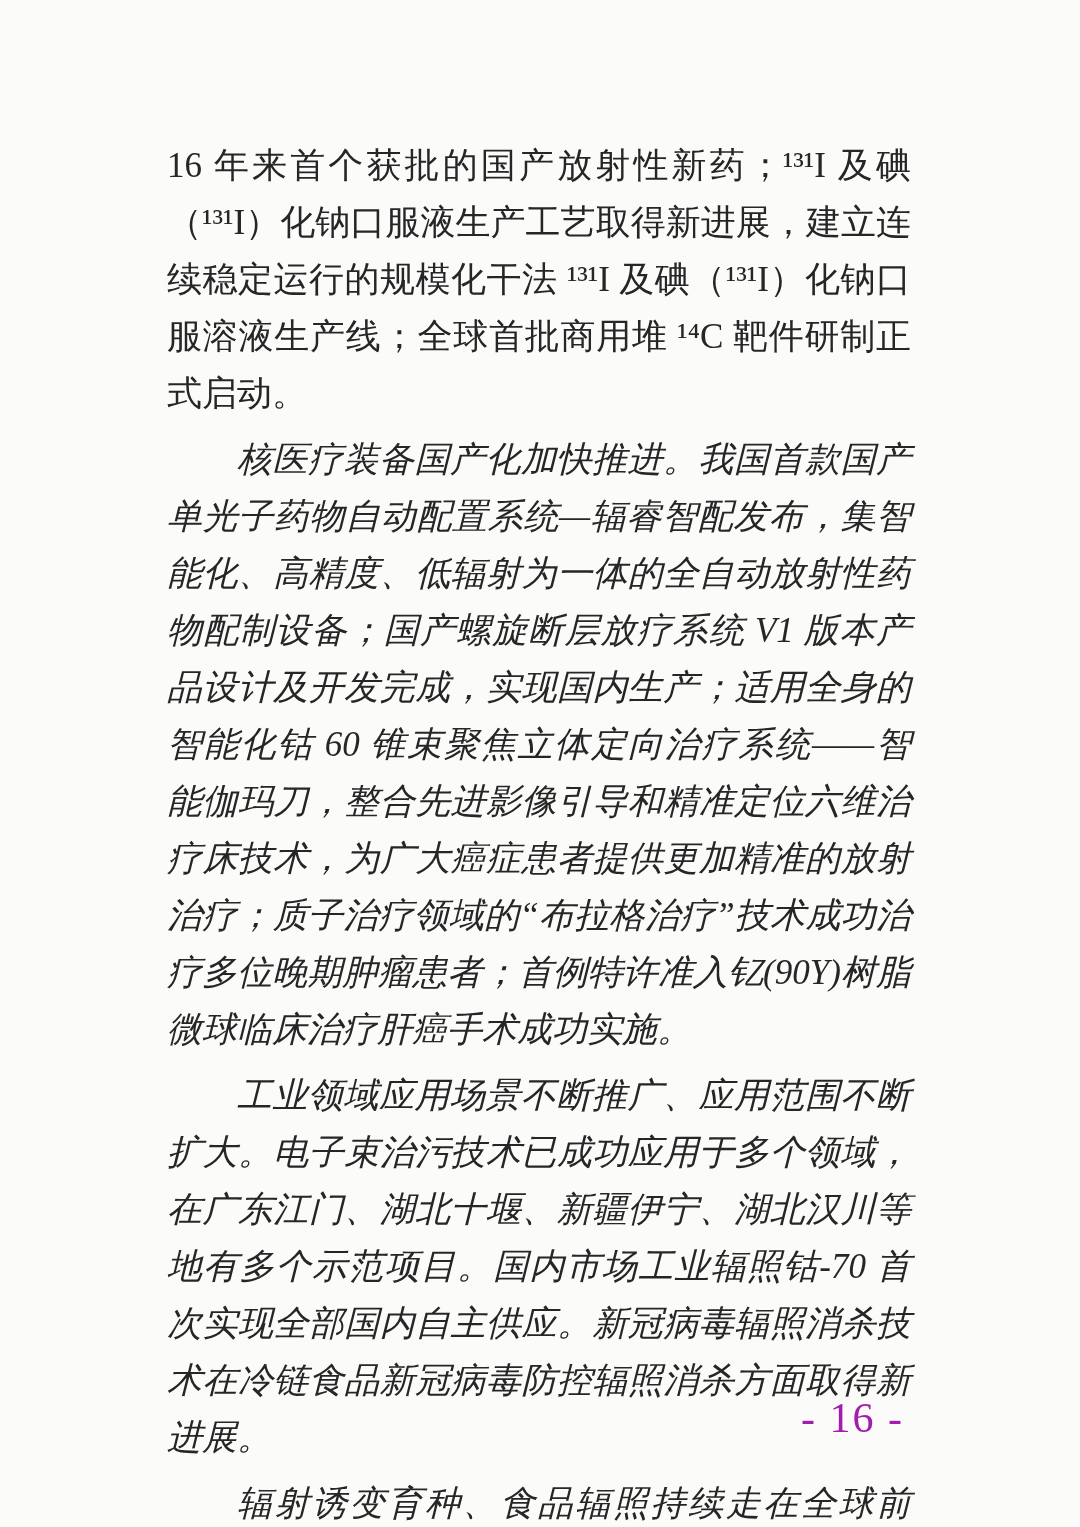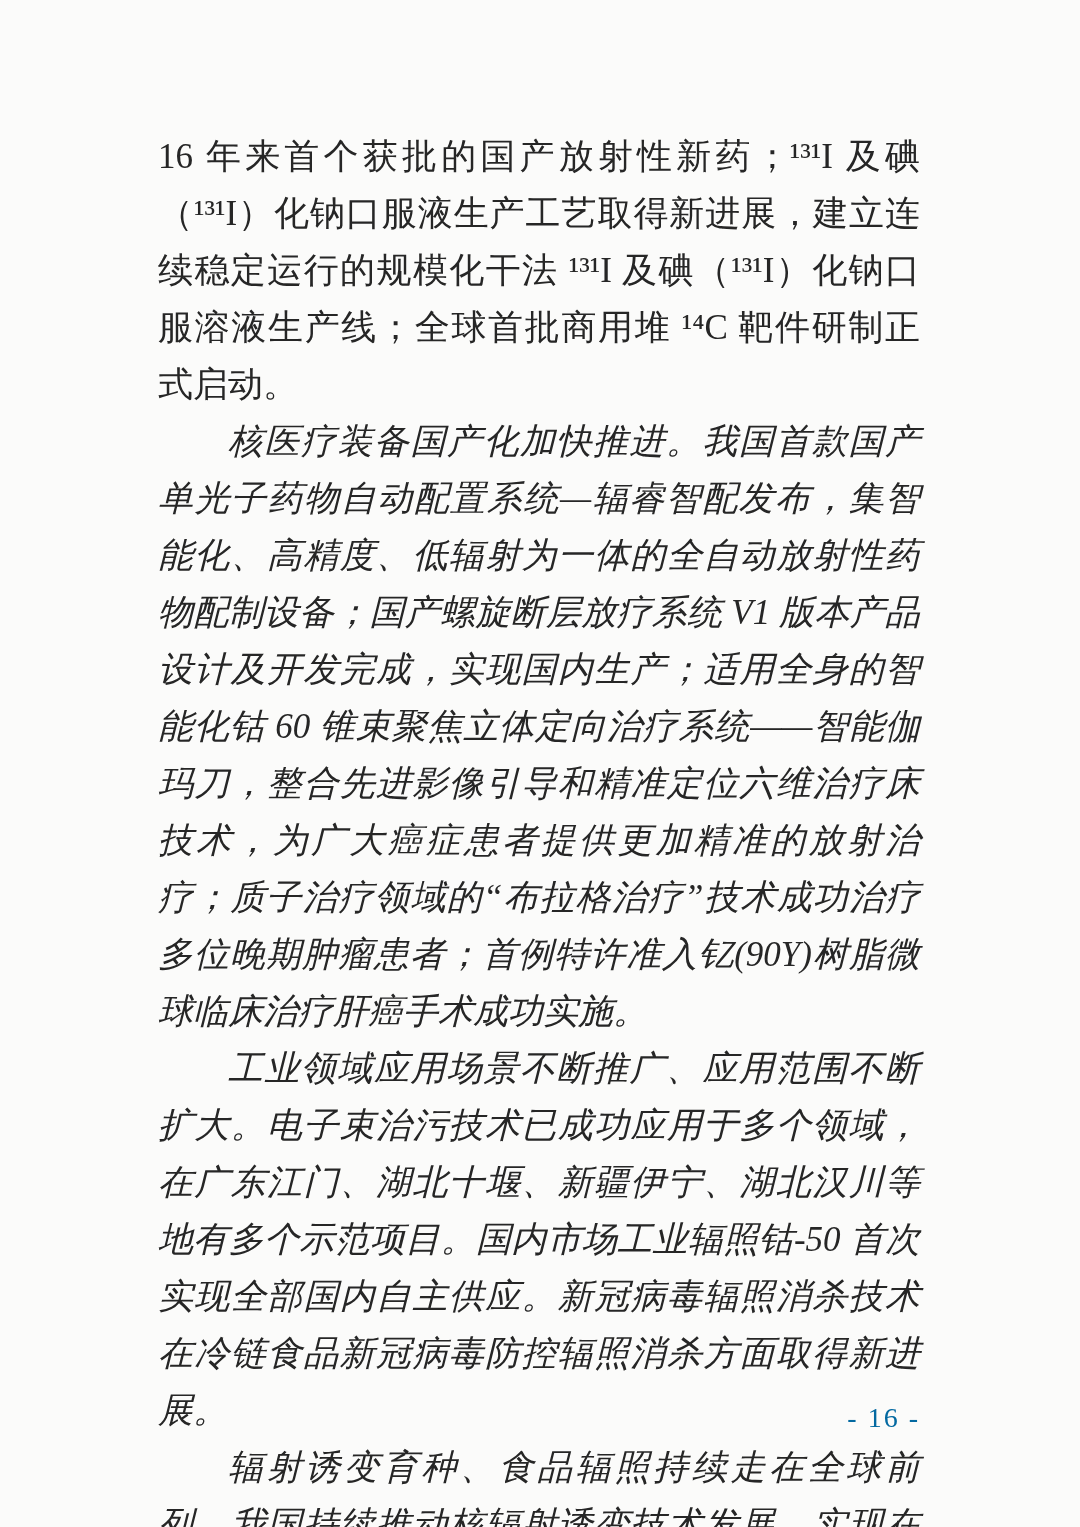--- a/index.html
+++ b/index.html
@@ -27,41 +27,41 @@
     left: 158px;
     top: 128px;
     width: 762px;
     color: #262626;
     font-size: 35px;
     line-height: 57px;
     text-align: justify;
     text-justify: inter-ideograph;
   }
   .para {
-    margin: 0;
+    margin: 9px;
     padding: 0;
   }
   .para.indent {
     text-indent: 2em;
     font-style: italic;
   }
   .page-number {
     position: absolute;
-    right: 160px;
+    right: 176px;
     top: 1398px;
-    color: #0369a1;
-    font-size: 28px;
+    color: #a21caf;
+    font-size: 42px;
     line-height: 40px;
     letter-spacing: 2px;
   }
 </style>
 </head>
 <body>
 
 <div class="page">
   <div class="content">
     <p class="para">16 年来首个获批的国产放射性新药；¹³¹I 及碘（¹³¹I）化钠口服液生产工艺取得新进展，建立连续稳定运行的规模化干法 ¹³¹I 及碘（¹³¹I）化钠口服溶液生产线；全球首批商用堆 ¹⁴C 靶件研制正式启动。</p>
     <p class="para indent">核医疗装备国产化加快推进。我国首款国产单光子药物自动配置系统—辐睿智配发布，集智能化、高精度、低辐射为一体的全自动放射性药物配制设备；国产螺旋断层放疗系统 V1 版本产品设计及开发完成，实现国内生产；适用全身的智能化钴 60 锥束聚焦立体定向治疗系统——智能伽玛刀，整合先进影像引导和精准定位六维治疗床技术，为广大癌症患者提供更加精准的放射治疗；质子治疗领域的“布拉格治疗”技术成功治疗多位晚期肿瘤患者；首例特许准入钇(90Y)树脂微球临床治疗肝癌手术成功实施。</p>
-    <p class="para indent">工业领域应用场景不断推广、应用范围不断扩大。电子束治污技术已成功应用于多个领域，在广东江门、湖北十堰、新疆伊宁、湖北汉川等地有多个示范项目。国内市场工业辐照钴-50 首次实现全部国内自主供应。新冠病毒辐照消杀技术在冷链食品新冠病毒防控辐照消杀方面取得新进展。</p>
+    <p class="para indent">工业领域应用场景不断推广、应用范围不断扩大。电子束治污技术已成功应用于多个领域，在广东江门、湖北十堰、新疆伊宁、湖北汉川等地有多个示范项目。国内市场工业辐照钴-70 首次实现全部国内自主供应。新冠病毒辐照消杀技术在冷链食品新冠病毒防控辐照消杀方面取得新进展。</p>
     <p class="para indent">辐射诱变育种、食品辐照持续走在全球前列。我国持续推动核辐射诱变技术发展，实现在小麦、水稻、玉米、大豆、棉花、蔬菜等作物上诱变育种了 60 多个新品种，为我国农作物诱变育种产业打下坚实基础。我国农产品及食品辐照加</p>
   </div>
   <div class="page-number">- 16 -</div>
 </div>
 
 </body></html>

